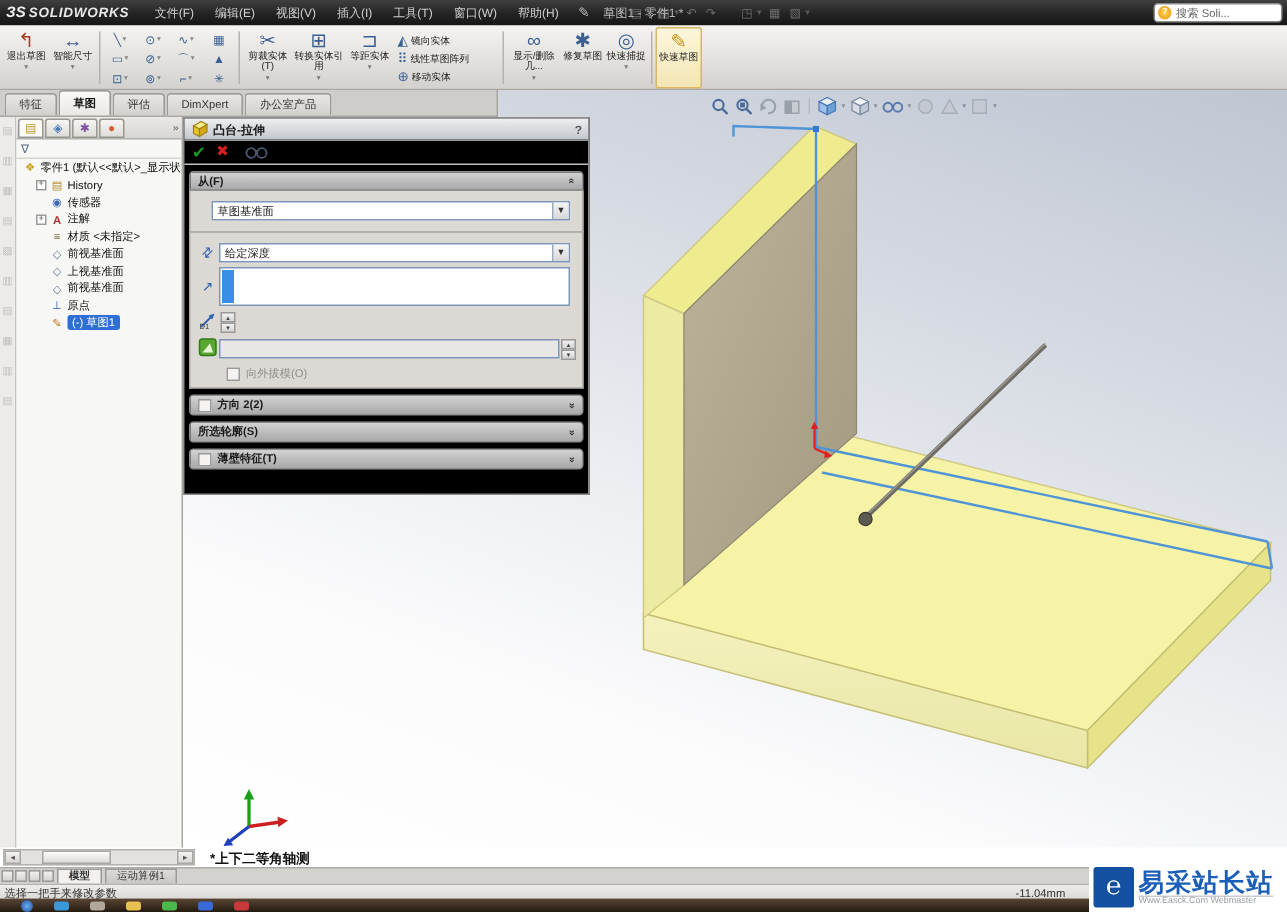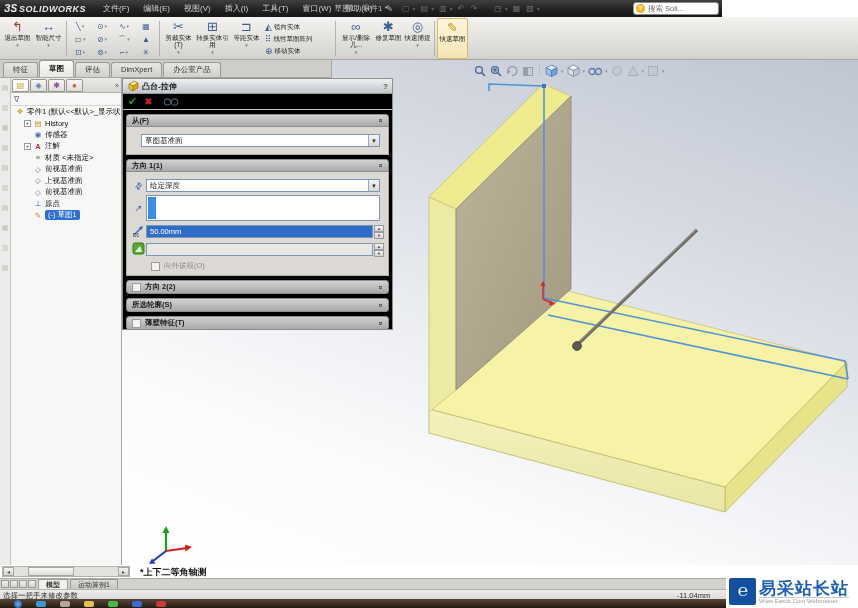--- a/index.html
+++ b/index.html
@@ -1,20 +1,20 @@
 <!DOCTYPE html>
 <html><head>
 <meta charset="utf-8">
 <style>
   * { box-sizing: border-box; margin: 0; padding: 0; }
   html,body { width:858px; height:608px; overflow:hidden; }
   body { font-family:"Liberation Sans","DejaVu Sans",sans-serif; position:relative; background:#fff; }
 
   
-  .titlebar { position:absolute; left:0; top:0; width:722px; height:17px;
+  .titlebar { position:absolute; left:0; top:0; width:858px; height:17px;
     background:linear-gradient(#3f3f3f,#232323 55%,#161616); color:#d6d6d6;
     display:flex; align-items:center; font-size:8px; }
   .logo { display:flex; align-items:baseline; margin-left:4px; margin-right:10px; }
   .logo-mark { font-weight:bold; font-style:italic; font-size:10px; color:#eee; margin-right:2px; }
   .logo-name { font-weight:bold; font-style:italic; font-size:9px; letter-spacing:.5px; color:#e8e8e8; }
   .menu-item { padding:0 7px; color:#cfcfcf; cursor:default; }
   .tb-pencil { color:#bbb; font-size:9px; margin:0 6px; }
   .tb-ico { color:#6f6f6f; font-size:8px; margin:0 3px; }
   .tb-da { color:#5a5a5a; font-size:6px; margin-right:2px; }
   .doc-title { position:absolute; left:0; right:0; text-align:center; color:#b9b9b9; font-size:8px; pointer-events:none; }
@@ -512,24 +512,20 @@
   </div>
   <div class="groupbody">
     <div class="pmrow" style="margin-left:12px">
       <div class="combo">
         <span>草图基准面</span>
         <span class="arrowbox">▼</span>
       </div>
     </div>
   </div>
 
-  <div class="grouphdr">
-    <span>方向 1(1)</span>
-    <span class="chev up">»</span>
-  </div>
   <div class="groupbody">
     <div class="pmrow">
       <span class="pmicon" style="transform:rotate(-45deg)">⇄</span>
       <div class="combo">
         <span>给定深度</span>
         <span class="arrowbox">▼</span>
       </div>
     </div>
     <div class="pmrow">
       <span class="pmicon">↗</span>
@@ -538,23 +534,20 @@
       </div>
     </div>
     <div class="pmrow">
       <span class="pmicon">
         <svg width="13" height="13">
             <line x1="2" y1="11" x2="10" y2="3" stroke="#3060b0" stroke-width="1.2"></line>
             <polygon points="11,2 7,3.5 9.5,6" fill="#3060b0"></polygon>
             <text x="1" y="12.5" font-size="5" fill="#333">D1</text>
           </svg>
       </span>
-      <div class="field selected">
-        <span>50.00mm</span>
-      </div>
       <div class="spinner">
         <span>▲</span>
         <span>▼</span>
       </div>
     </div>
     <div class="pmrow">
       <span class="pmicon">
         <svg width="13" height="13">
             <rect x="1" y="1" width="11" height="11" rx="2" fill="#5aa832" stroke="#2e7a14"></rect>
             <polygon points="3,10 10,10 8,4" fill="#e8f5d8"></polygon>

